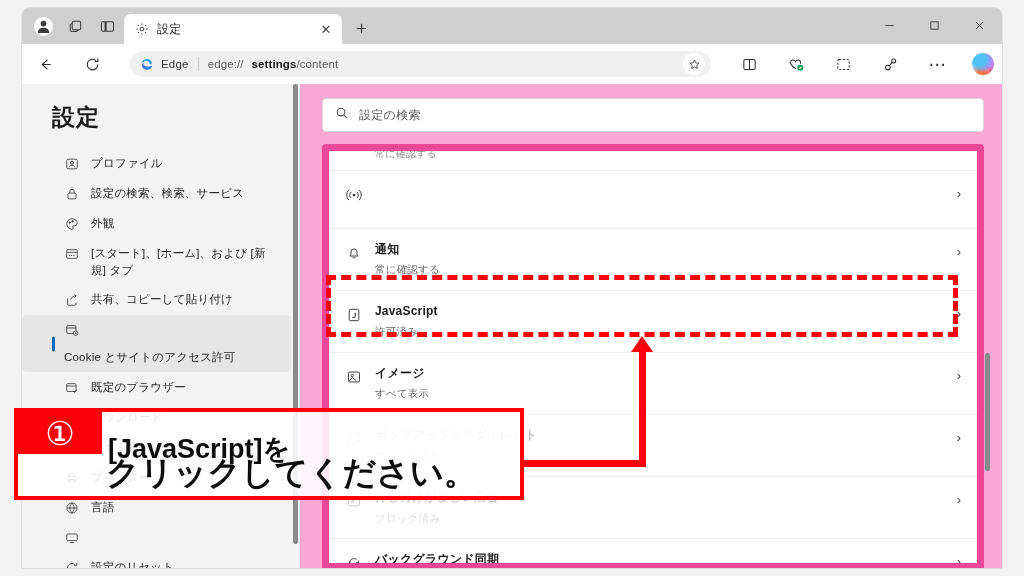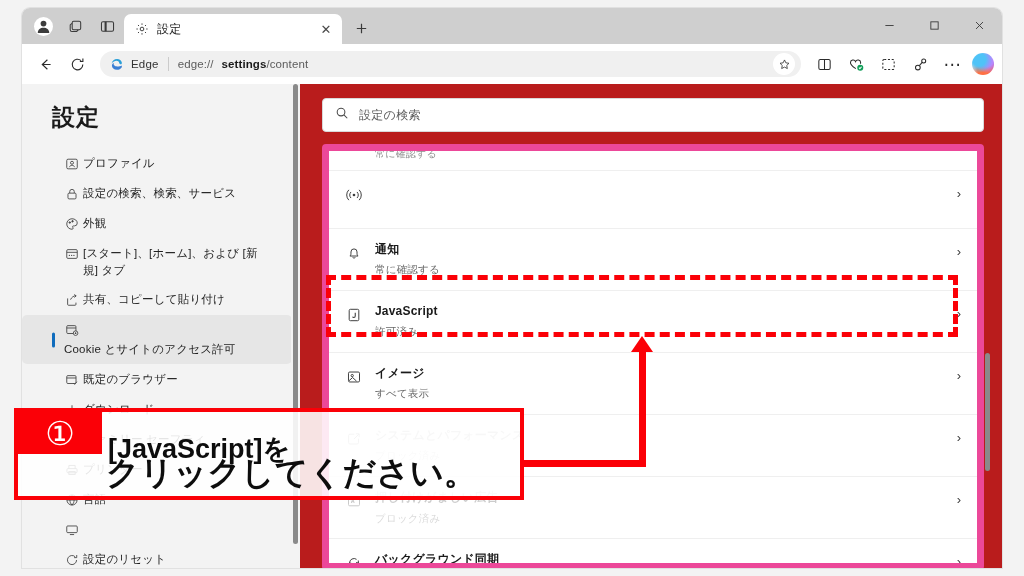--- a/index.html
+++ b/index.html
@@ -56,21 +56,21 @@
     position:absolute;right:0;top:0;height:34px;display:flex;align-items:center;
   }
   .wincontrols .wc{
     width:45px;height:34px;display:flex;align-items:center;justify-content:center;
     color:#3b3b3b;
   }
 
   
   .toolbar{
     height:40px;background:#ffffff;display:flex;align-items:center;
-    padding:0 8px;gap:2px;
+    padding:0 8px;gap:17px;
   }
   .tbtn{
     width:30px;height:30px;display:flex;align-items:center;justify-content:center;
     border-radius:6px;color:#2b2b2b;flex:0 0 auto;
   }
   .omnibox{
     flex:1;height:26px;margin:0 6px;background:#f0f0f0;border-radius:13px;
     display:flex;align-items:center;padding:0 6px 0 9px;gap:7px;box-sizing:border-box;
   }
   .edgemark{display:flex;align-items:center;gap:6px;}
@@ -98,21 +98,21 @@
   }
   .sidebar{
     position:relative;width:278px;flex:0 0 278px;background:#f3f3f3;
     padding-top:18px;box-sizing:border-box;overflow:hidden;
   }
   .settings-title{
     font-size:23px;color:#1a1a1a;font-weight:600;margin:0 0 16px 30px;letter-spacing:1px;
   }
   .navlist{padding:0 8px 0 0;}
   .navitem{
-    position:relative;display:flex;align-items:flex-start;gap:3px;
+    position:relative;display:flex;align-items:flex-start;gap:11px;
     padding:6px 10px 6px 42px;margin:1px 0;border-radius:5px;min-height:20px;
     box-sizing:border-box;
   }
   .navitem .nicon{
     width:16px;height:16px;flex:0 0 16px;display:flex;align-items:center;
     justify-content:center;color:#444;margin-top:1px;
   }
   .navitem .nlabel{
     font-size:11.5px;color:#1f1f1f;line-height:1.45;letter-spacing:.2px;
   }
@@ -124,21 +124,21 @@
   .sbthumb{
     position:absolute;right:2px;top:0;width:5px;height:460px;
     background:#8a8a8a;border-radius:3px;
   }
   .sbtrack{
     position:absolute;right:0;top:0;width:9px;height:484px;background:#f3f3f3;
   }
 
   
   .content{
-    position:relative;flex:1;background:#b91c1c;padding:14px 18px 2px 22px;
+    position:relative;flex:1;background:#f9a8d4;padding:14px 18px 2px 22px;
     box-sizing:border-box;overflow:hidden;
   }
   .searchbox{
     height:34px;background:#ffffff;border:1px solid #d9d9d9;border-radius:4px;
     display:flex;align-items:center;padding:0 12px;gap:10px;box-sizing:border-box;
   }
   .searchbox .sph{font-size:12px;color:#5b5b5b;letter-spacing:.3px;}
   .cardwrap{
     position:relative;margin-top:12px;height:426px;background:#ffffff;
     border:7px solid #ec4899;border-radius:4px;overflow:hidden;box-sizing:border-box;
@@ -563,21 +563,21 @@
         </div>
 
         <div class="row">
           <span class="ricon" style="opacity:.45;">
             <svg width="16" height="16" viewBox="0 0 18 18" fill="none" stroke="#3c3c3c" stroke-width="1.1">
                   <path d="M9.4 3.6H4.4a1.4 1.4 0 0 0-1.4 1.4v8.2a1.4 1.4 0 0 0 1.4 1.4h8.2a1.4 1.4 0 0 0 1.4-1.4V8.6"></path>
                   <path d="M11 3.2h3.8V7M14.4 3.6 8.8 9.2"></path>
                 </svg>
           </span>
           <span class="rtexts">
-            <span class="rtitle" style="display:block;opacity:.28;">システムとパフォーマンス</span>
+            <span class="rtitle" style="display:block;opacity:.28;">ポップアップとリダイレクト</span>
             <span class="rsub" style="display:block;opacity:.3;">ブロック済み</span>
           </span>
           <span class="rchev">›</span>
         </div>
 
         <div class="row">
           <span class="ricon" style="opacity:.28;">
             <svg width="16" height="16" viewBox="0 0 18 18" fill="none" stroke="#3c3c3c" stroke-width="1.1">
                   <rect x="2.8" y="3.6" width="12.4" height="10.8" rx="1.4"></rect>
                   <path d="M6 11.2 7.6 6.6l1.6 4.6M6.5 9.8h2.3"></path>

